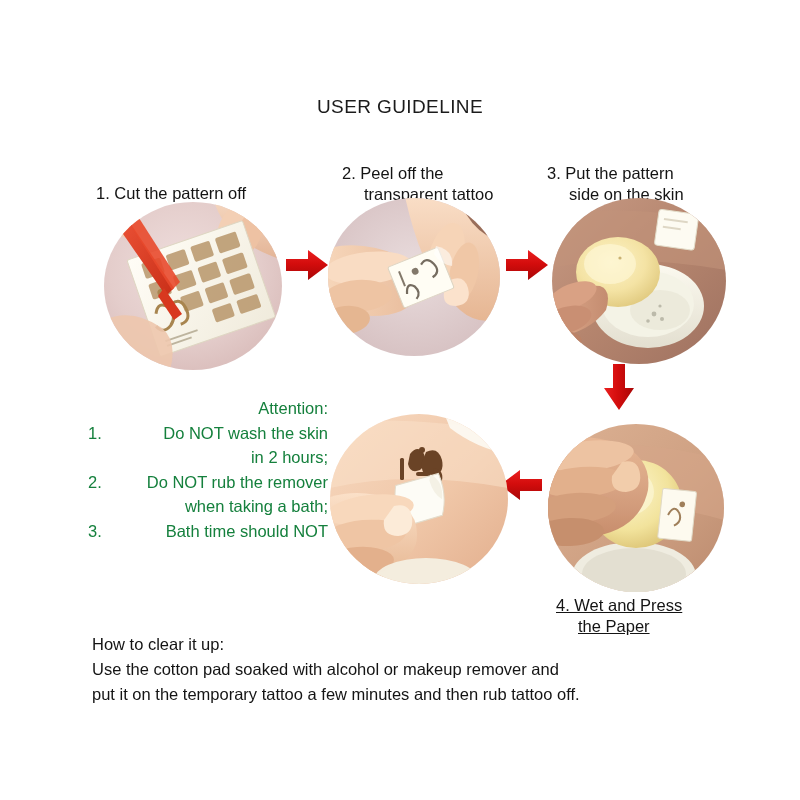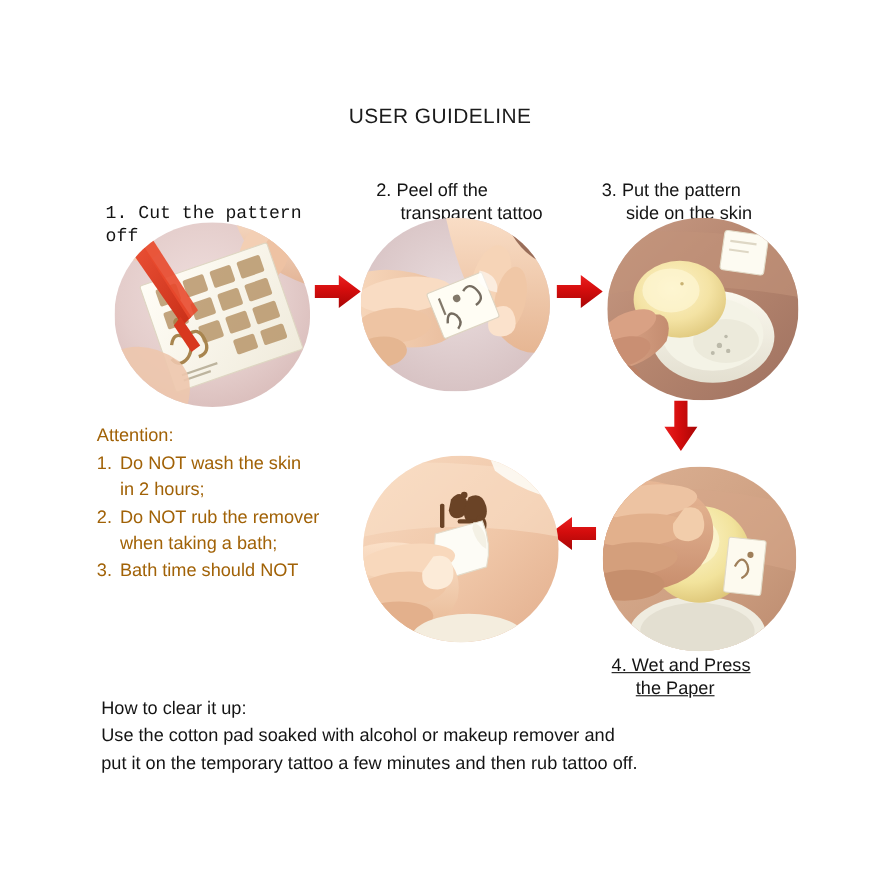--- a/index.html
+++ b/index.html
@@ -34,21 +34,21 @@
 
   
   .caption {
     position: absolute;
     font-size: 16.5px;
     line-height: 21px;
     color: #141414;
     white-space: pre-line;
   }
 
-  .cap-1 { left: 96px;  top: 162px; width: 210px; font-family: Liberation Mono, monospace; }
+  .cap-1 { left: 96px;  top: 162px; width: 210px; }
   .cap-2 { left: 322px; top: 142px; width: 190px; margin-left: 20px; }
   .cap-3 { left: 547px; top: 142px; width: 200px; }
   .cap-4 { left: 556px; top: 574px; width: 180px; text-align: left; text-decoration: underline; }
   .cap-5 { left: 298px; top: 574px; width: 240px; text-align: left; }
   .cap-2 .ln2, .cap-3 .ln2, .cap-4 .ln2, .cap-5 .ln2 { display:block; padding-left: 22px; }
 
   
   .photo {
     position: absolute;
     border-radius: 50%;
@@ -67,25 +67,26 @@
   .arrow svg { display:block; }
   .ar-1 { left: 286px; top: 248px; }
   .ar-2 { left: 506px; top: 248px; }
   .ar-3 { left: 602px; top: 364px; }
   .ar-4 { left: 500px; top: 468px; }
 
   
   .attention {
     position: absolute;
     left: 88px;
-    top: 384px;
+    top: 396px;
     width: 240px;
-    color: #a16207;
+    color: #15803d;
     font-size: 16.5px;
     line-height: 24.5px;
+    text-align: right;
   }
   .attention .head { display:block; }
   .attention ol {
     margin: 0; padding: 0;
     list-style: none;
   }
   .attention li {
     display: block;
     position: relative;
     padding-left: 21px;

